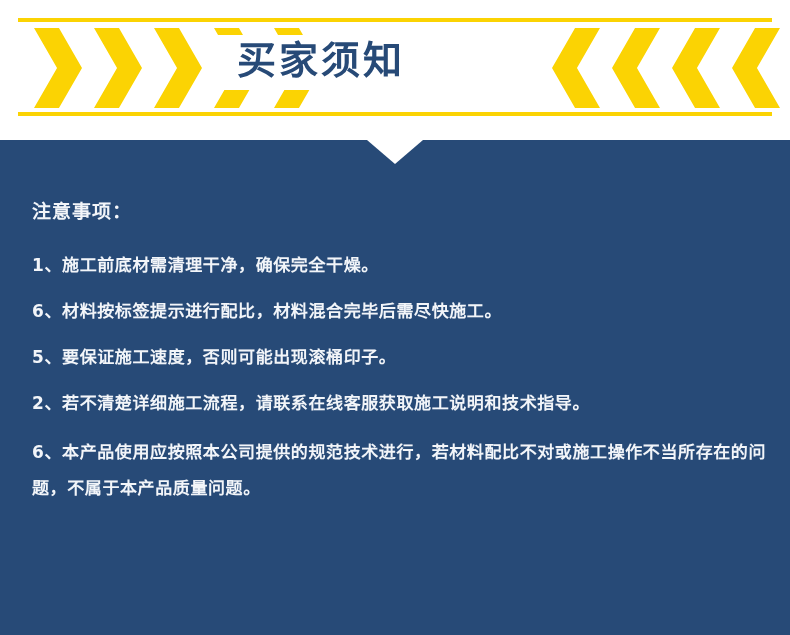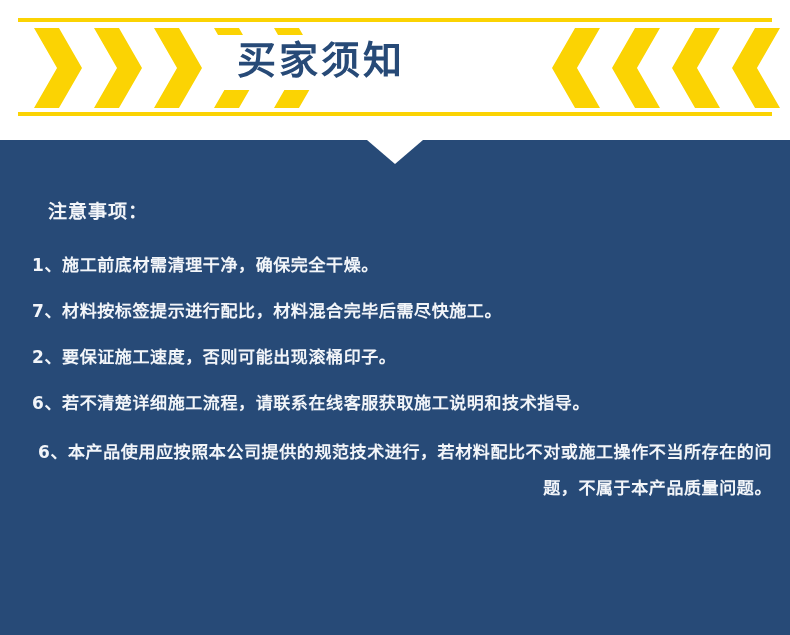--- a/index.html
+++ b/index.html
@@ -116,41 +116,40 @@
     left: 32px;
     top: 56px;
     right: 18px;
   }
 
   .notice-heading {
     color: #f2f5f9;
     font-size: 19px;
     font-weight: bold;
     letter-spacing: 1px;
-    margin: 0 0 26px 16px;
+    margin: 0 0 26px 0;
   }
 
   .notice-list {
     list-style: none;
     margin: 0;
     padding: 0;
   }
   .notice-item {
     color: #f2f5f9;
     font-size: 17px;
     font-weight: bold;
     letter-spacing: 0.6px;
     line-height: 1.95;
     margin: 0 0 13px 0;
     white-space: pre-wrap;
   }
   .notice-item.wrap {
     line-height: 2.15;
     margin-bottom: 0;
-    text-align: right;
   }
 </style>
 </head>
 <body>
 
 <div id="page">
 
   <div class="banner">
 
     <div class="rule rule-top"></div>
@@ -180,22 +179,22 @@
   <div class="panel">
 
     <div class="notch"></div>
 
     <div class="panel-inner">
 
       <p class="notice-heading">注意事项：</p>
 
       <ul class="notice-list">
         <li class="notice-item">1、施工前底材需清理干净，确保完全干燥。</li>
-        <li class="notice-item">7、材料按标签提示进行配比，材料混合完毕后需尽快施工。</li>
-        <li class="notice-item">2、要保证施工速度，否则可能出现滚桶印子。</li>
-        <li class="notice-item">6、若不清楚详细施工流程，请联系在线客服获取施工说明和技术指导。</li>
+        <li class="notice-item">6、材料按标签提示进行配比，材料混合完毕后需尽快施工。</li>
+        <li class="notice-item">5、要保证施工速度，否则可能出现滚桶印子。</li>
+        <li class="notice-item">2、若不清楚详细施工流程，请联系在线客服获取施工说明和技术指导。</li>
         <li class="notice-item wrap">6、本产品使用应按照本公司提供的规范技术进行，若材料配比不对或施工操作不当所存在的问题，不属于本产品质量问题。</li>
       </ul>
 
     </div>
   </div>
 
 </div>
 
 </body></html>

